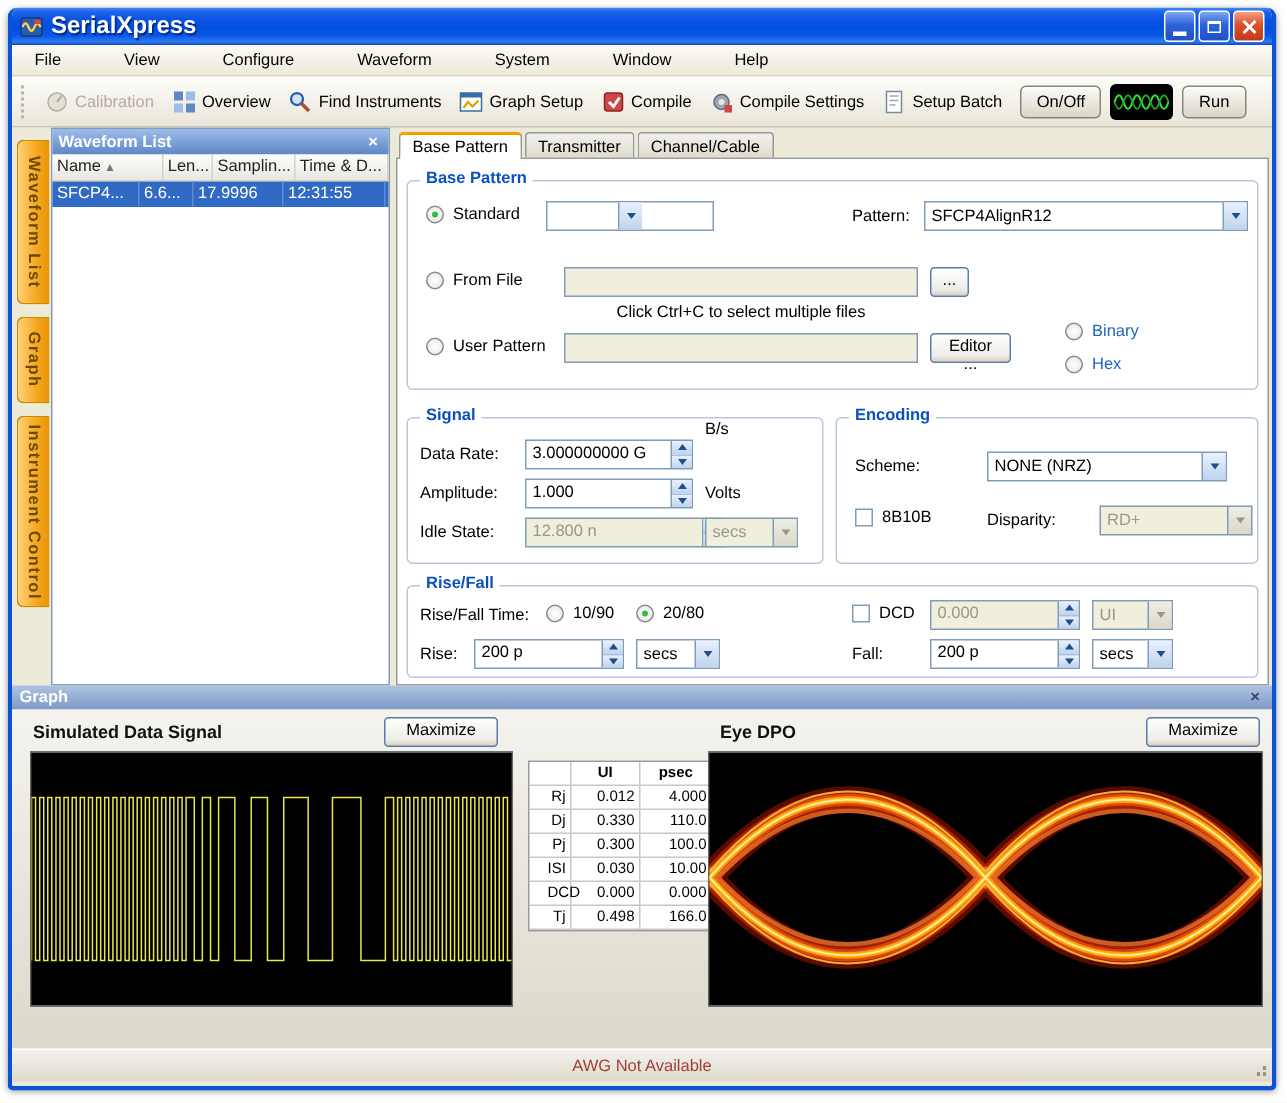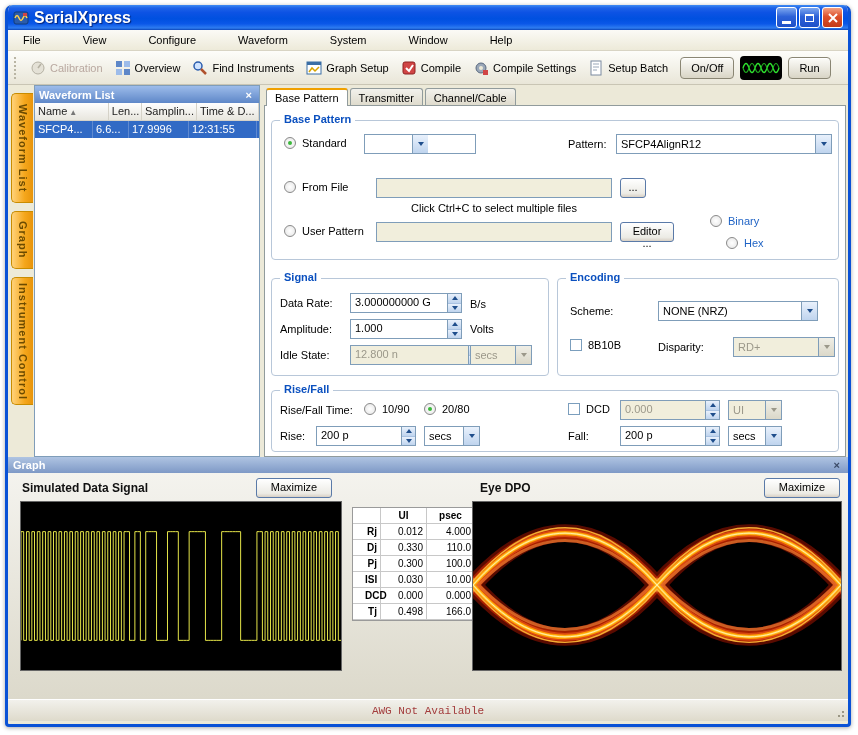--- a/index.html
+++ b/index.html
@@ -97,23 +97,23 @@
   
   .graphpanel { height:242px; position:relative; }
   .gheader { height:16px; background:linear-gradient(#AFC4E2,#7E99C6); color:#fff; font-weight:bold; display:flex; align-items:center; padding:0 5px; }
   .gheader .spacer { flex:1; }
   .gbody { position:relative; height:226px; background:linear-gradient(#F4F3EE,#DCD9CB); }
   .gtitle2 { font-weight:bold; font-size:12px; color:#111; }
   .chartbox { background:#000; border:1px solid #666; }
   .jtable { position:absolute; background:#fff; border:1px solid #9a9a9a; display:grid; grid-template-columns:28px 46px 48px; font-size:10px; }
   .jcell { border-right:1px solid #C8C8C8; border-bottom:1px solid #C8C8C8; padding:2px 3px; text-align:right; white-space:nowrap; }
   .jcell.hdr { font-weight:bold; text-align:center; }
-  .jcell.lbl { font-weight:bold;padding-left:12px; }
-
-  .statusbar { height:22px; background:linear-gradient(#F2F1EC,#DEDACB); border-top:1px solid #fff; display:flex; align-items:center; justify-content:center; position:relative;font-family:Liberation Mono, monospace; }
+  .jcell.lbl { font-weight:normal;padding-left:12px; }
+
+  .statusbar { height:22px; background:linear-gradient(#F2F1EC,#DEDACB); border-top:1px solid #fff; display:flex; align-items:center; justify-content:center; position:relative; }
   .statustext { color:#A33C3C; }
   .gripdots { position:absolute; right:3px; bottom:3px; width:10px; height:10px;
     background:
       radial-gradient(circle at 8px 8px, #9a9684 1.2px, transparent 1.4px),
       radial-gradient(circle at 8px 4px, #9a9684 1.2px, transparent 1.4px),
       radial-gradient(circle at 4px 8px, #9a9684 1.2px, transparent 1.4px); }
 </style>
 </head>
 <body>
 
@@ -298,42 +298,42 @@
           <div class="hrow" style="left:12px; top:104px;">
             <span class="radio"></span>
             <span>User Pattern</span>
           </div>
           <div class="field dis abs" style="left:104px; top:101px; width:236px;"></div>
           <span class="xpbtn abs" style="left:348px; top:101px; width:54px;">Editor ...</span>
           <div class="hrow" style="left:438px; top:94px; color:#1F63C5;">
             <span class="radio"></span>
             <span>Binary</span>
           </div>
-          <div class="hrow" style="left:438px; top:116px; color:#1F63C5;margin-left:16px;">
+          <div class="hrow" style="left:438px; top:116px; color:#1F63C5;">
             <span class="radio"></span>
             <span>Hex</span>
           </div>
         </div>
 
         <div class="grp" style="left:6px; top:172px; width:278px; height:98px;">
           <span class="gtitle">Signal</span>
 
           <span class="abs" style="left:8px; top:18px;">Data Rate:</span>
           <div class="spinfield abs" style="left:78px; top:14px; width:112px;">
             <span class="val">3.000000000 G</span>
             <span class="spins">
                 <span class="spin">
                   <span class="tri-up-s"></span>
                 </span>
                 <span class="spin">
                   <span class="tri-down-s"></span>
                 </span>
               </span>
           </div>
-          <span class="abs" style="left:198px; top:19px;">B/s</span>
+          <span class="abs" style="left:198px; top:1px;">B/s</span>
 
           <span class="abs" style="left:8px; top:44px;">Amplitude:</span>
           <div class="spinfield abs" style="left:78px; top:40px; width:112px;">
             <span class="val">1.000</span>
             <span class="spins">
                 <span class="spin">
                   <span class="tri-up-s"></span>
                 </span>
                 <span class="spin">
                   <span class="tri-down-s"></span>

